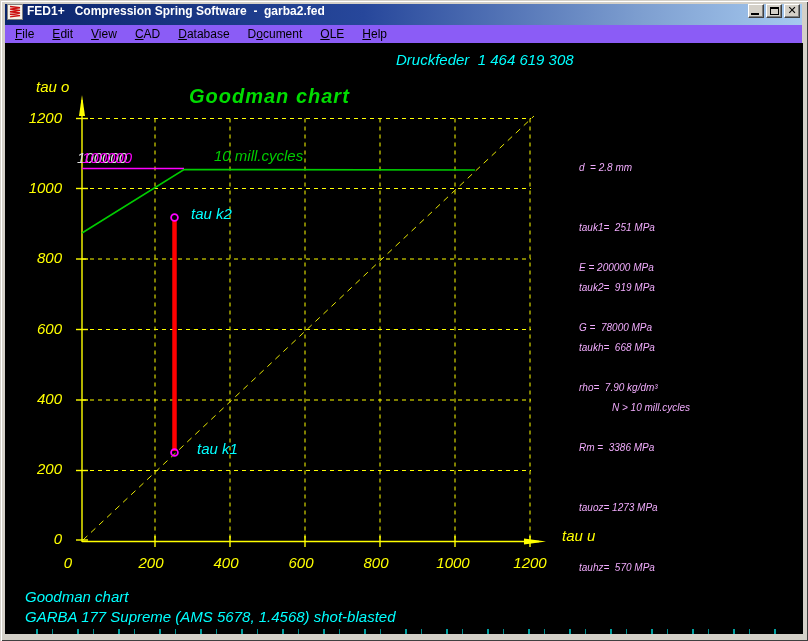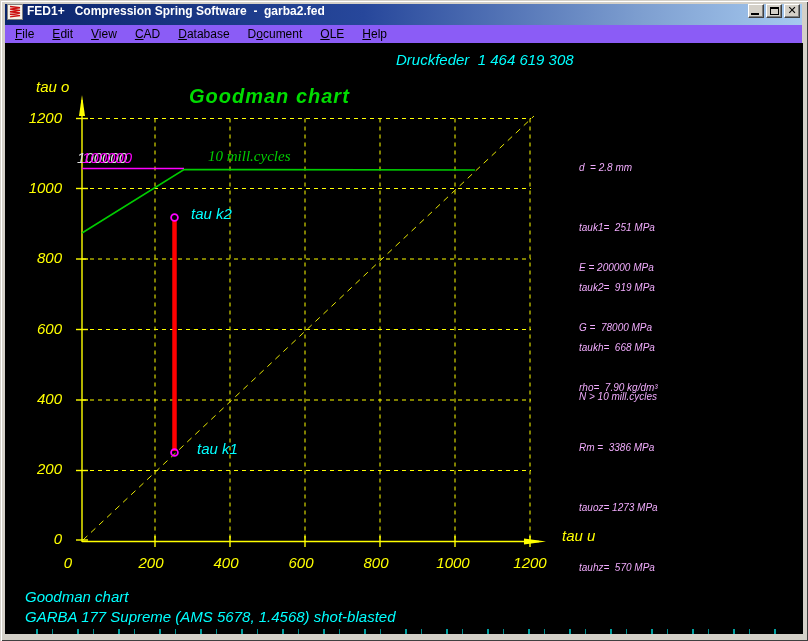--- a/index.html
+++ b/index.html
@@ -155,21 +155,21 @@
     </svg>
 
     <div class="clabel cyan f15" style="left:391px;top:9px;">Druckfeder  1 464 619 308</div>
     <div class="clabel yellow f15" style="left:31px;top:36px;">tau o</div>
     <div class="clabel chart-title" style="left:184px;top:42px;font-style:italic;">Goodman chart</div>
 
     <div class="overlap-wrap">
       <span class="ov-white">100000</span>
       <span class="ov-magenta">100000</span>
     </div>
-    <div class="clabel green f15" style="left:203px;top:105px;font-family:Liberation Serif, serif;">10 mill.cycles</div>
+    <div class="clabel green f15" style="left:209px;top:105px;">10 mill.cycles</div>
     <div class="clabel cyan f15" style="left:186px;top:163px;">tau k2</div>
     <div class="clabel cyan f15" style="left:192px;top:398px;">tau k1</div>
 
     <div class="clabel yellow f15 ytick" style="left:7px;top:67px;">1200</div>
     <div class="clabel yellow f15 ytick" style="left:7px;top:137px;">1000</div>
     <div class="clabel yellow f15 ytick" style="left:7px;top:207px;">800</div>
     <div class="clabel yellow f15 ytick" style="left:7px;top:278px;">600</div>
     <div class="clabel yellow f15 ytick" style="left:7px;top:348px;">400</div>
     <div class="clabel yellow f15 ytick" style="left:7px;top:418px;">200</div>
     <div class="clabel yellow f15 ytick" style="left:7px;top:488px;">0</div>
@@ -190,21 +190,21 @@
       <div>taukh=  668 MPa</div>
     </div>
     <div class="results-group" style="top:175px;">
       <div>E = 200000 MPa</div>
       <div>G =  78000 MPa</div>
       <div>rho=  7.90 kg/dm³</div>
       <div>Rm =  3386 MPa</div>
       <div>tauoz= 1273 MPa</div>
       <div>tauhz=  570 MPa</div>
     </div>
-    <div class="results-group" style="top:304px;">
+    <div class="results-group" style="top:315px;margin-left:33px;">
       <div>N &gt; 10 mill.cycles</div>
     </div>
 
     <div class="footer-line" style="top:545px;">Goodman chart</div>
     <div class="footer-line" style="top:565px;">GARBA 177 Supreme (AMS 5678, 1.4568) shot-blasted</div>
     <div class="clipped-line"></div>
 
   </div>
 </div>
 

